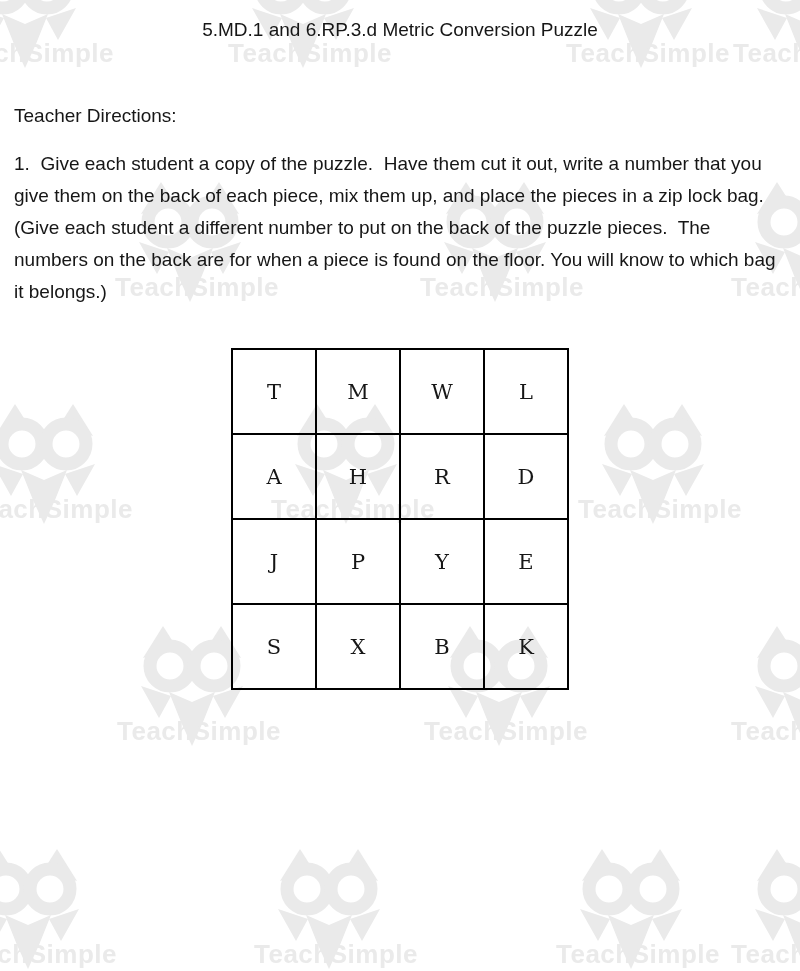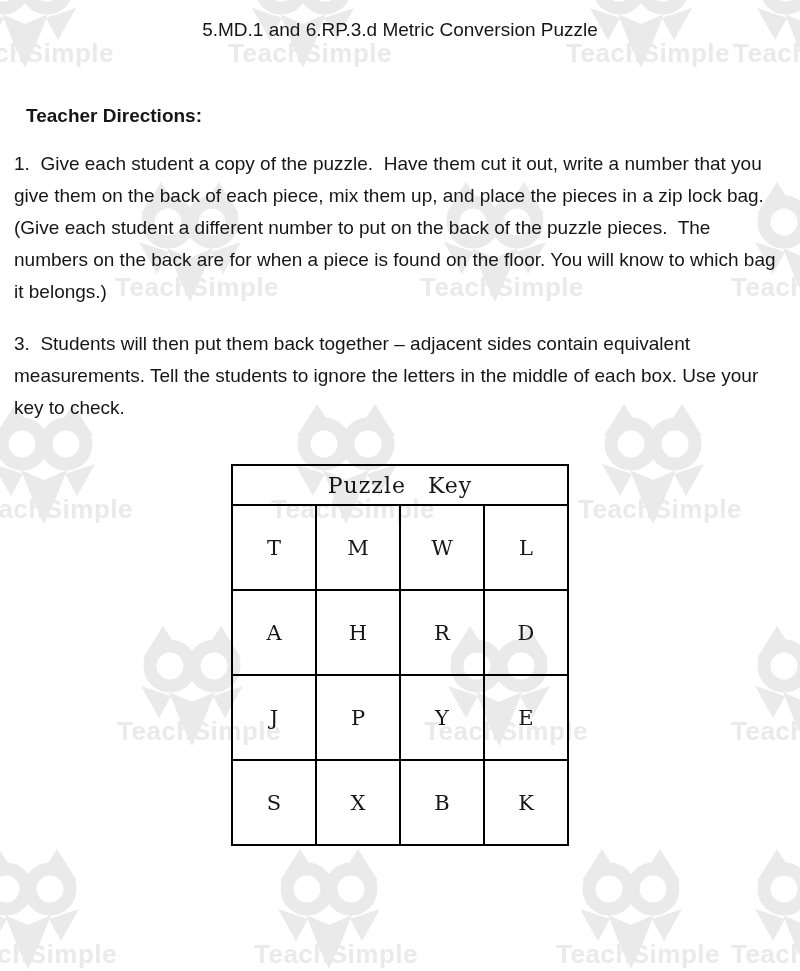--- a/index.html
+++ b/index.html
@@ -24,22 +24,22 @@
   }
   
   .content{position:relative;z-index:1;padding:14px 14px 0 14px;}
   .doc-title{
     text-align:center;
     font-size:19px;font-weight:500;
     margin:4px 0 0 0;
     line-height:24px;
   }
   .section-heading{
-    font-size:19px;font-weight:700;
-    margin:62px 0 0 12px;
+    font-size:19px;font-weight:400;
+    margin:62px 0 0 0;
     line-height:24px;
   }
   p.direction{
     font-size:19px;font-weight:500;
     line-height:32px;
     margin:20px 0 0 0;
     width:766px;
     white-space:pre-wrap;
   }
   
@@ -279,27 +279,23 @@
       </div>
     </div>
 
   <div class="content">
 
     <div class="doc-title">5.MD.1 and 6.RP.3.d Metric Conversion Puzzle</div>
 
     <div class="section-heading">Teacher Directions:</div>
 
     <p class="direction">1.  Give each student a copy of the puzzle.  Have them cut it out, write a number that you give them on the back of each piece, mix them up, and place the pieces in a zip lock bag. (Give each student a different number to put on the back of the puzzle pieces.  The numbers on the back are for when a piece is found on the floor. You will know to which bag it belongs.)</p>
-    <p class="direction">3.  Students will then put them back together – adjacent sides contain equivalent measurements. Tell the students to ignore the letters in the middle of each box. Use your key to check.</p>
 
     <table class="puzzle-key">
       <tbody>
-          <tr>
-        <th colspan="4">Puzzle Key</th>
-      </tr>
       <tr>
         <td>T</td>
         <td>M</td>
         <td>W</td>
         <td>L</td>
       </tr>
       <tr>
         <td>A</td>
         <td>H</td>
         <td>R</td>

